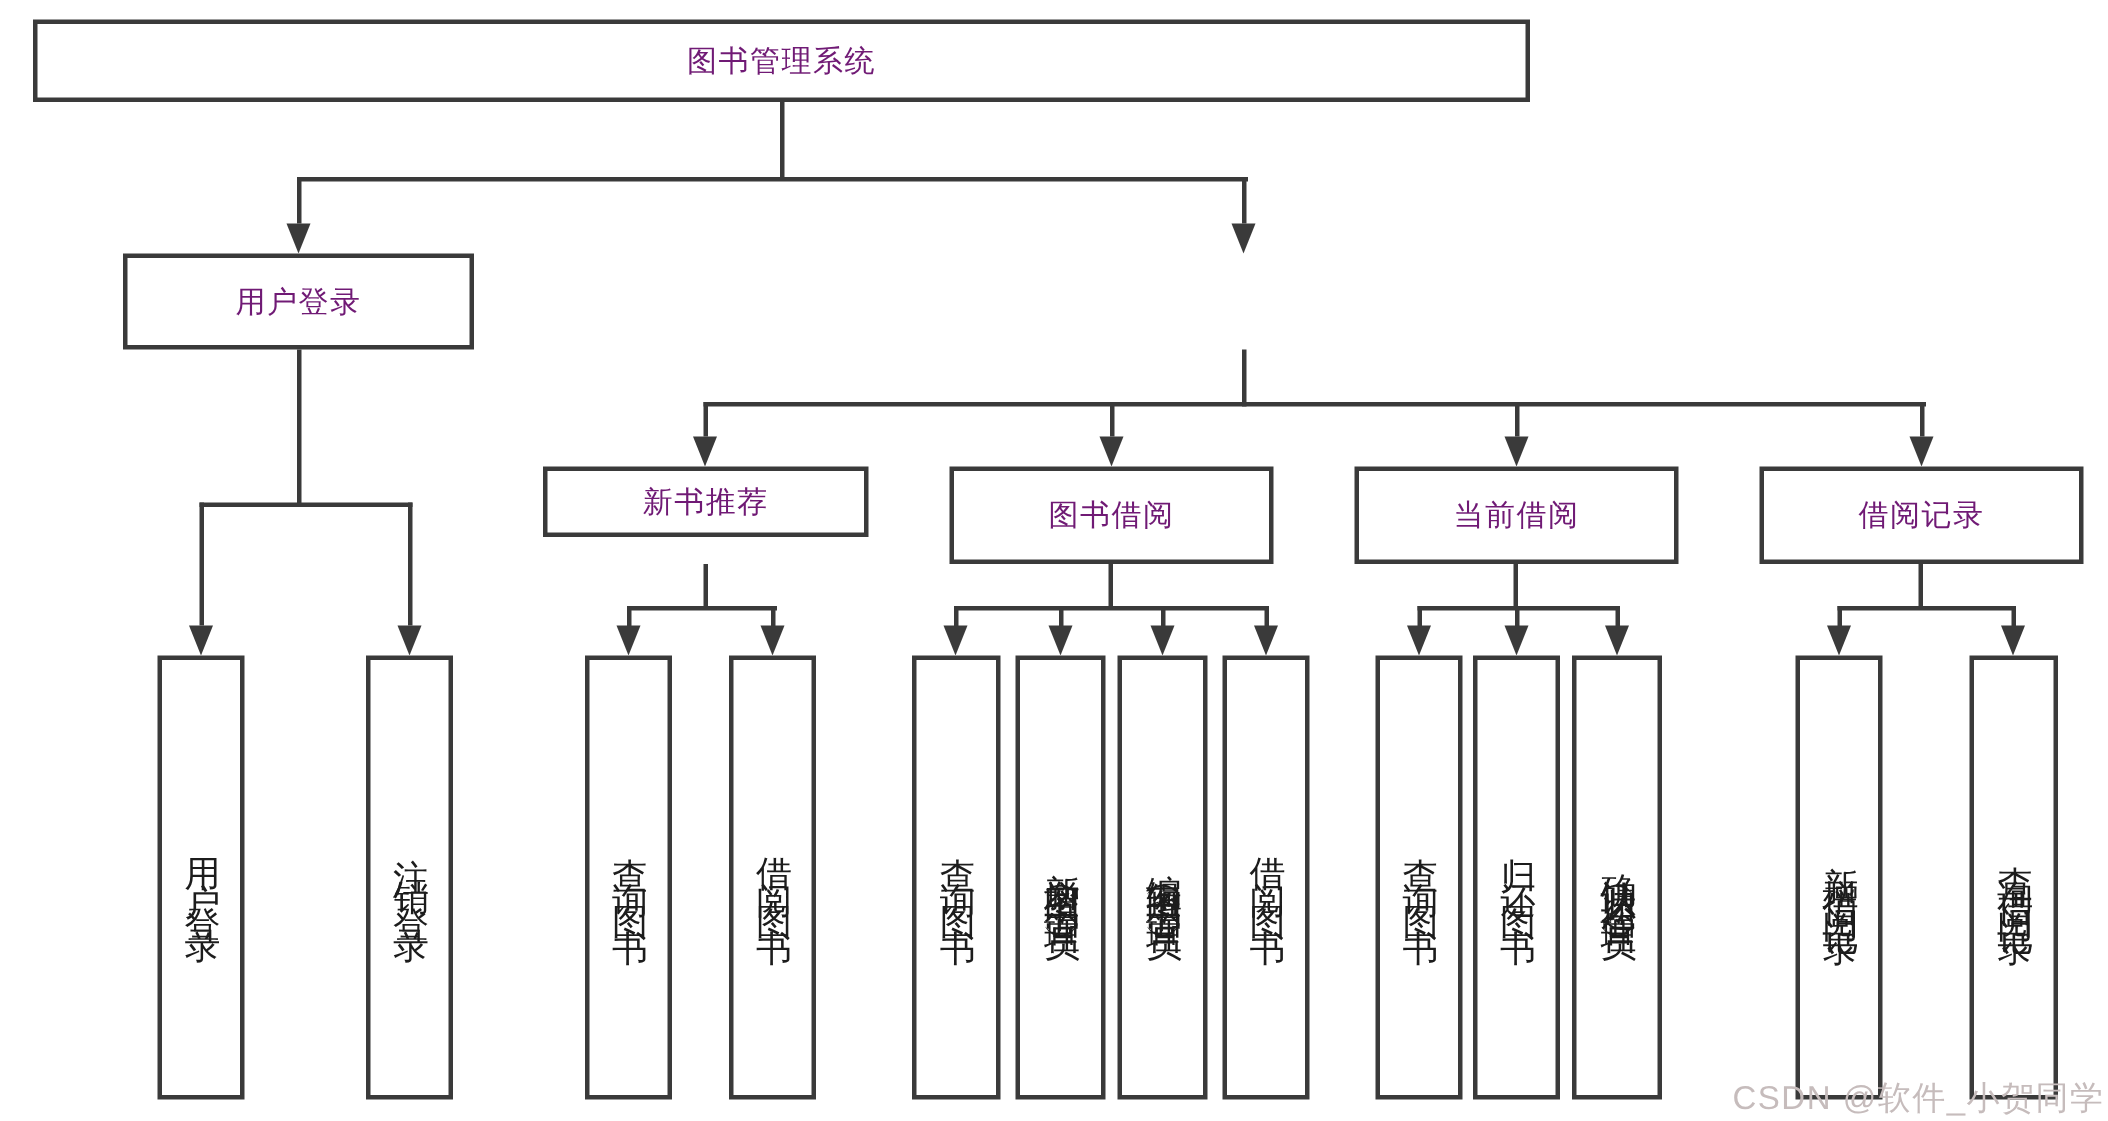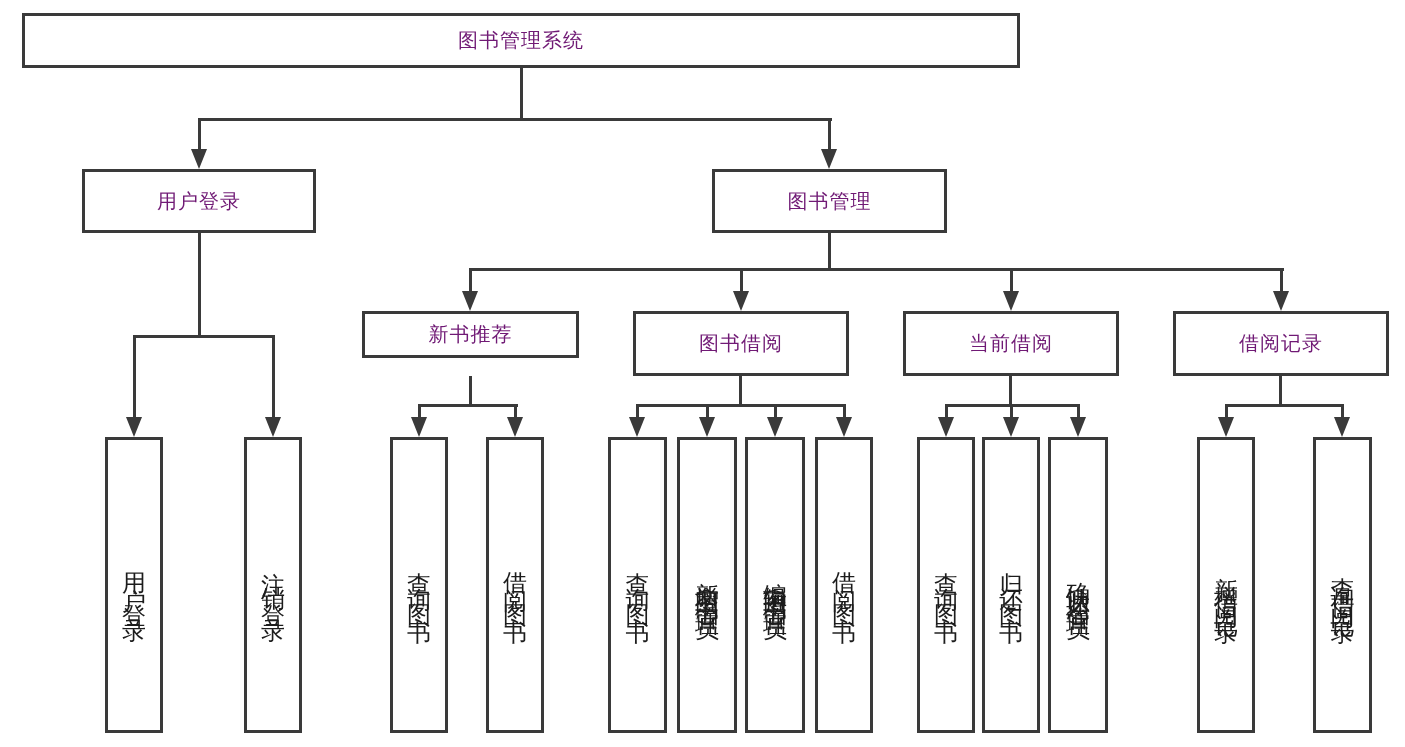--- a/index.html
+++ b/index.html
@@ -95,23 +95,20 @@
 
   <div class="vline" style="left:520px;top:68px;height:50px"></div>
   <div class="hline" style="left:198px;top:118px;width:634px"></div>
   <div class="vline" style="left:198px;top:118px;height:31px"></div>
   <div class="arrow" style="left:191px;top:149px"></div>
   <div class="vline" style="left:828px;top:118px;height:31px"></div>
   <div class="arrow" style="left:821px;top:149px"></div>
 
   <div class="node" style="left:82px;top:169px;width:234px;height:64px">
     <span class="lbl">用户登录</span>
-  </div>
-  <div class="node" style="left:712px;top:169px;width:235px;height:64px">
-    <span class="lbl">图书管理</span>
   </div>
 
   <div class="vline" style="left:198px;top:233px;height:103px"></div>
   <div class="hline" style="left:133px;top:335px;width:142px"></div>
   <div class="vline" style="left:133px;top:335px;height:82px"></div>
   <div class="arrow" style="left:126px;top:417px"></div>
   <div class="vline" style="left:272px;top:335px;height:82px"></div>
   <div class="arrow" style="left:265px;top:417px"></div>
 
   <div class="vline" style="left:828px;top:233px;height:38px"></div>
@@ -209,14 +206,15 @@
     <span class="vt sp9">确认归还（管理员）</span>
   </div>
 
   <div class="leaf" style="left:1197px;width:58px">
     <span class="vt sp6">新增借阅记录</span>
   </div>
   <div class="leaf" style="left:1313px;width:59px">
     <span class="vt sp6">查询借阅记录</span>
   </div>
 
+  <div class="watermark">CSDN @软件_小贺同学</div>
 
 </div>
 
 </body></html>

